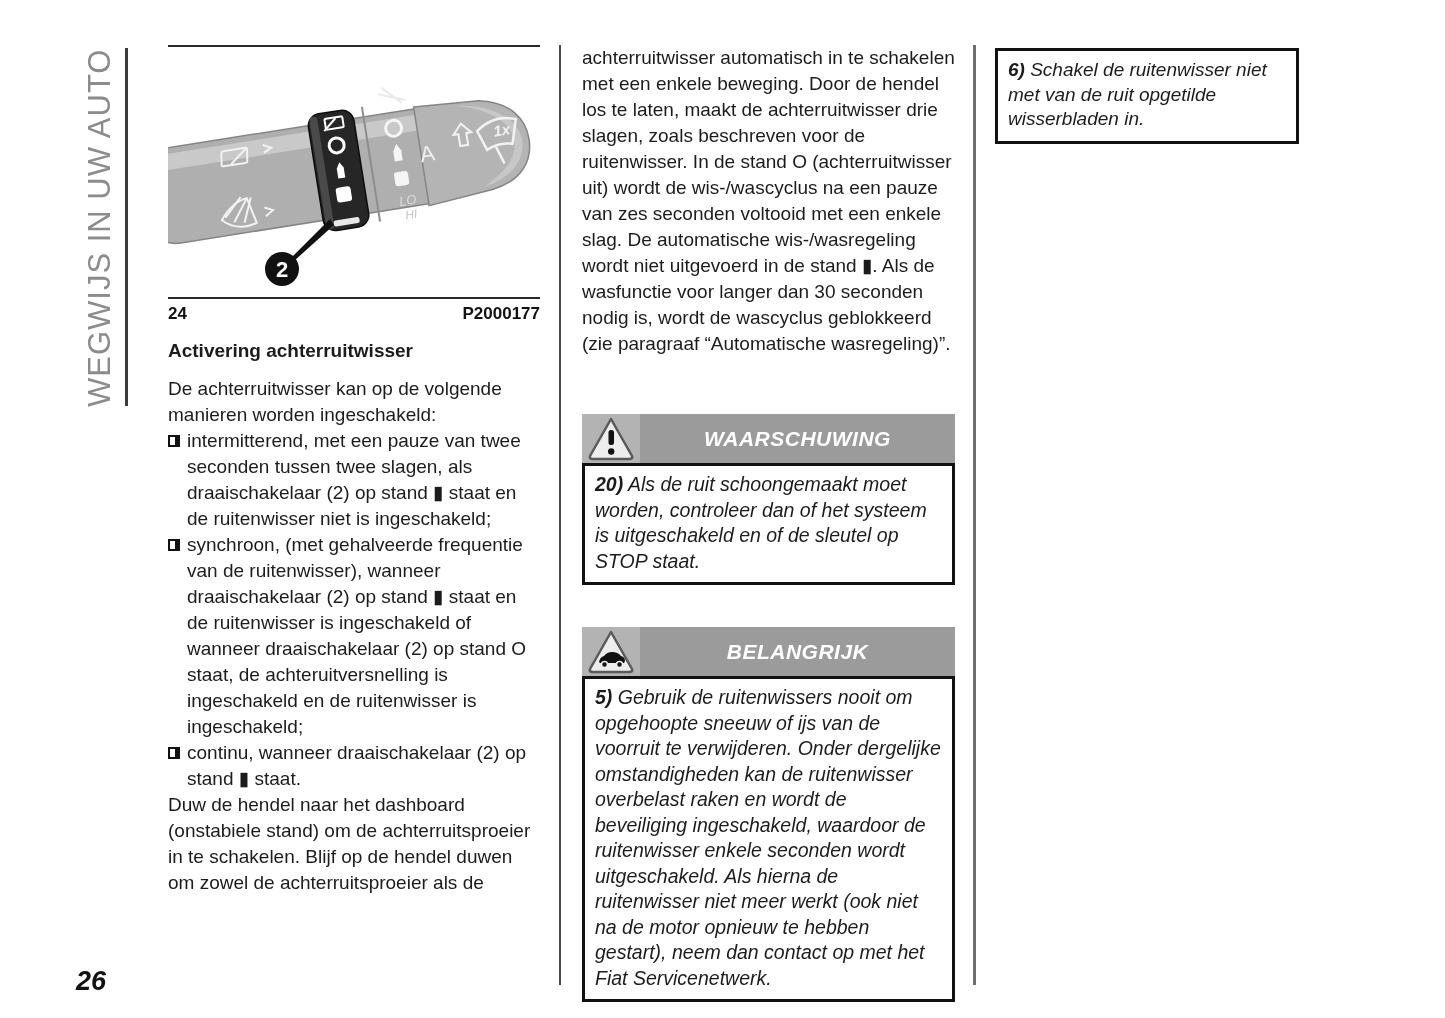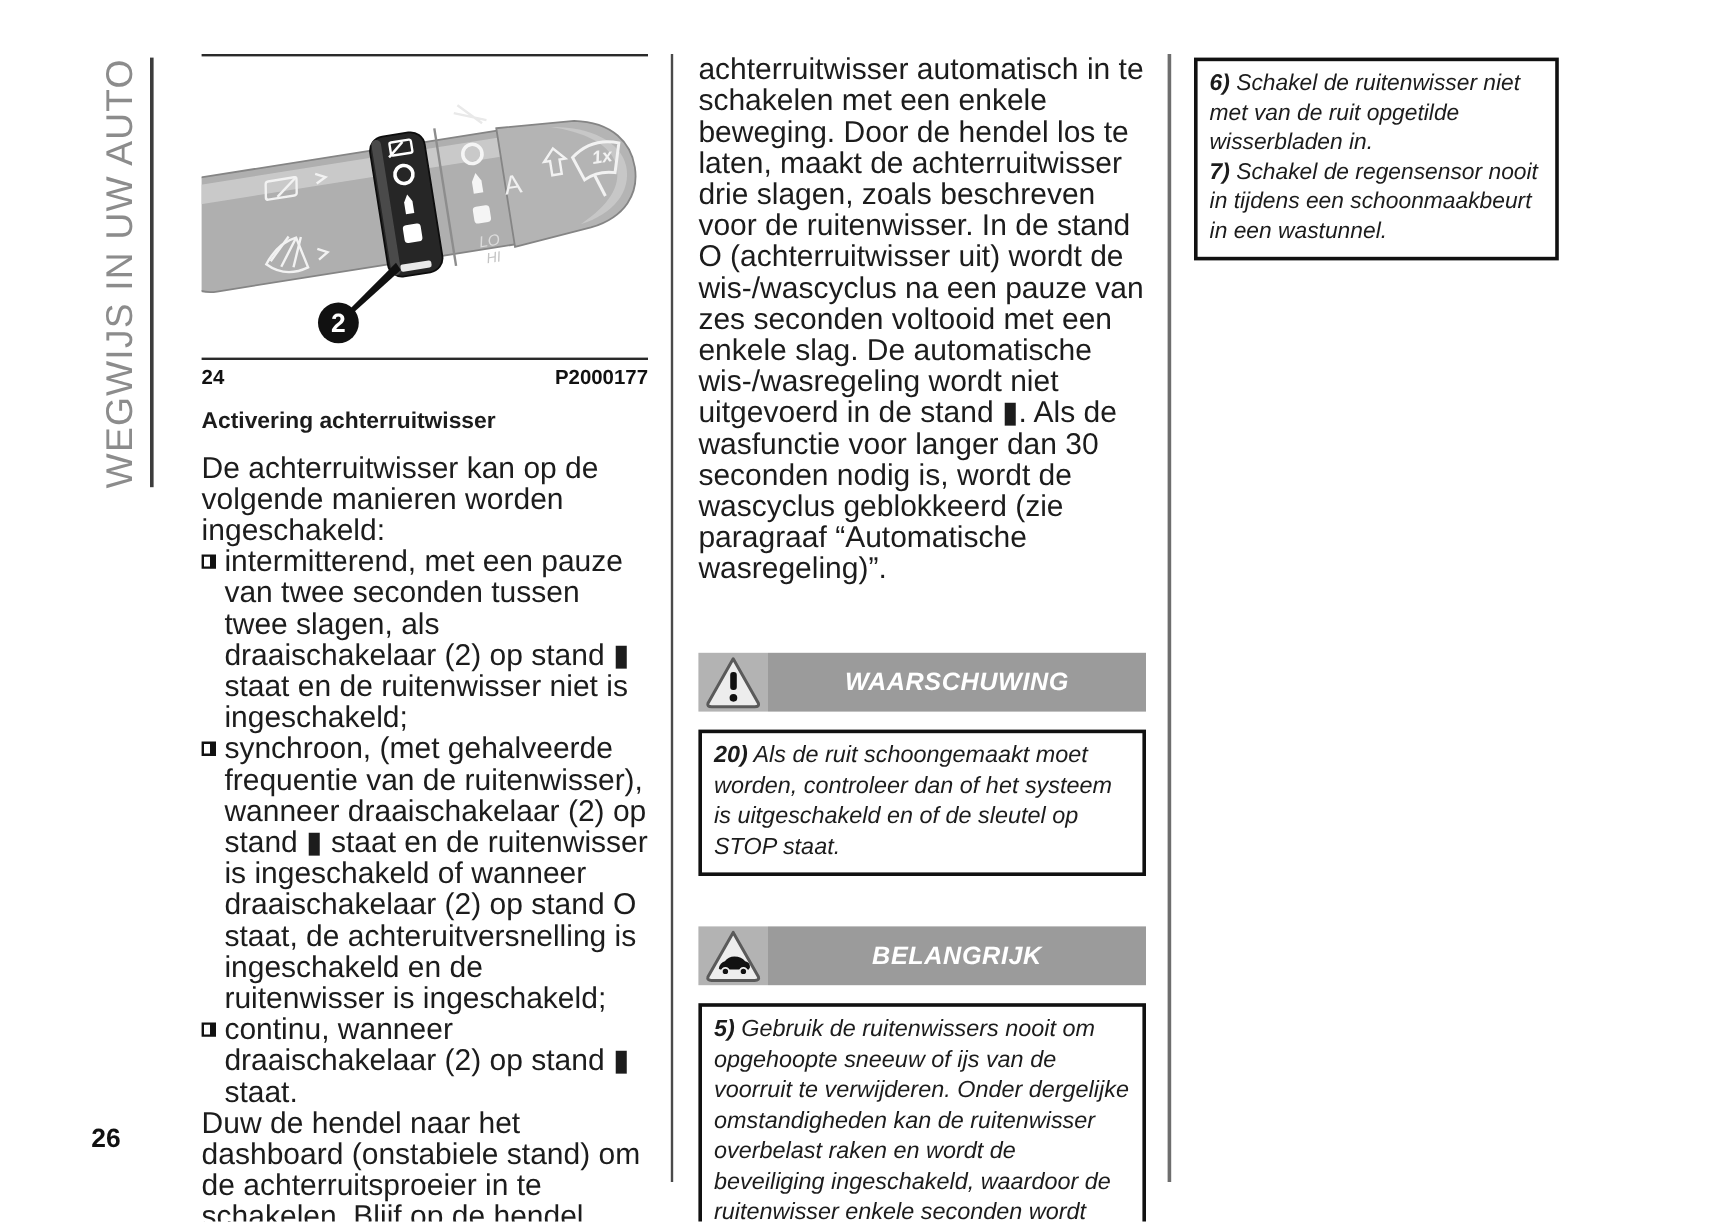--- a/index.html
+++ b/index.html
@@ -13,62 +13,62 @@
     position:absolute; left:78px; top:48px; height:360px; width:44px;
     writing-mode:vertical-rl; transform:rotate(180deg);
     font-size:31px; letter-spacing:1px; color:#8c8c8c;
     display:flex; align-items:center; justify-content:center;
     white-space:nowrap;
   }
   .sidebar-rule {
     position:absolute; left:125px; top:48px; width:3px; height:358px; background:#3c3c3c;
   }
   .page-number {
-    position:absolute; left:76px; top:936px; font-size:22px; font-weight:bold; color:#111;
+    position:absolute; left:76px; top:966px; font-size:27px; font-weight:bold; color:#111;font-style:italic;
   }
   
   .col { position:absolute; top:45px; }
   .col1 { left:168px; width:372px; }
   .col2 { left:582px; width:373px; }
   .col3 { left:995px; width:304px; }
   .divider { position:absolute; top:45px; height:940px; }
   .divider-1 { left:559px; width:2px; background:#4a4a4a; }
   .divider-2 { left:973px; width:3px; background:#6e6e6e; }
 
   
   .fig-rule { border-top:2px solid #2a2a2a; }
   .figure-box { width:372px; height:246px; }
   .fig-caption {
     border-top:2px solid #2a2a2a; padding-top:5px;
     display:flex; justify-content:space-between;
     font-size:17px; font-weight:bold; color:#111;gap:21px;
   }
   
   .heading { font-size:19px; font-weight:bold; margin-top:16px; margin-bottom:14px; }
-  .body-text { font-size:25px; line-height:26px; color:#1c1c1c; }
+  .body-text { font-size:19px; line-height:26px; color:#1c1c1c; }
   .bullet-row { display:flex; }
   .bullet-sq {
     flex:0 0 auto; width:12px; height:12px; margin:7px 7px 0 0;
     border:2px solid #111; border-right-width:5px;
   }
   
   .banner { display:flex; height:49px; margin-top:57px;border-radius:16px; }
   .banner.second { margin-top:42px; }
   .banner-tile {
     flex:0 0 58px; background:#b3b3b3; display:flex; align-items:center; justify-content:center;
   }
   .banner-bar {
     flex:1; background:#9b9b9b; display:flex; align-items:center; justify-content:center;
   }
   .banner-title {
     color:#ffffff; font-size:21px; font-weight:bold; font-style:italic; letter-spacing:.5px;
   }
   
   .note-box {
-    border:3px solid #111; margin-top:15px; padding:6px 10px 8px 10px;
+    border:3px solid #111; padding:6px 10px 8px 10px;
     font-style:italic; font-size:19.5px; line-height:25.5px;
   }
   .note-num { font-weight:bold; }
   .col3 .note-box { margin-top:3px; padding:7px 10px 9px 10px; font-size:19px; line-height:24.5px; }
 </style>
 </head>
 <body>
 
 <div class="sidebar-label">WEGWIJS IN UW AUTO</div>
 <div class="sidebar-rule"></div>
@@ -205,18 +205,14 @@
     <span>Gebruik de ruitenwissers nooit om opgehoopte sneeuw of ijs van de voorruit te verwijderen. Onder dergelijke omstandigheden kan de ruitenwisser overbelast raken en wordt de beveiliging ingeschakeld, waardoor de ruitenwisser enkele seconden wordt uitgeschakeld. Als hierna de ruitenwisser niet meer werkt (ook niet na de motor opnieuw te hebben gestart), neem dan contact op met het Fiat Servicenetwerk.</span>
   </div>
 </div>
 
 <div class="col col3">
   <div class="note-box">
     <div>
       <span class="note-num">6)</span>
       <span>Schakel de ruitenwisser niet met van de ruit opgetilde wisserbladen in.</span>
     </div>
-    <div>
-      <span class="note-num">7)</span>
-      <span>Schakel de regensensor nooit in tijdens een schoonmaakbeurt in een wastunnel.</span>
-    </div>
   </div>
 </div>
 
 </body></html>

